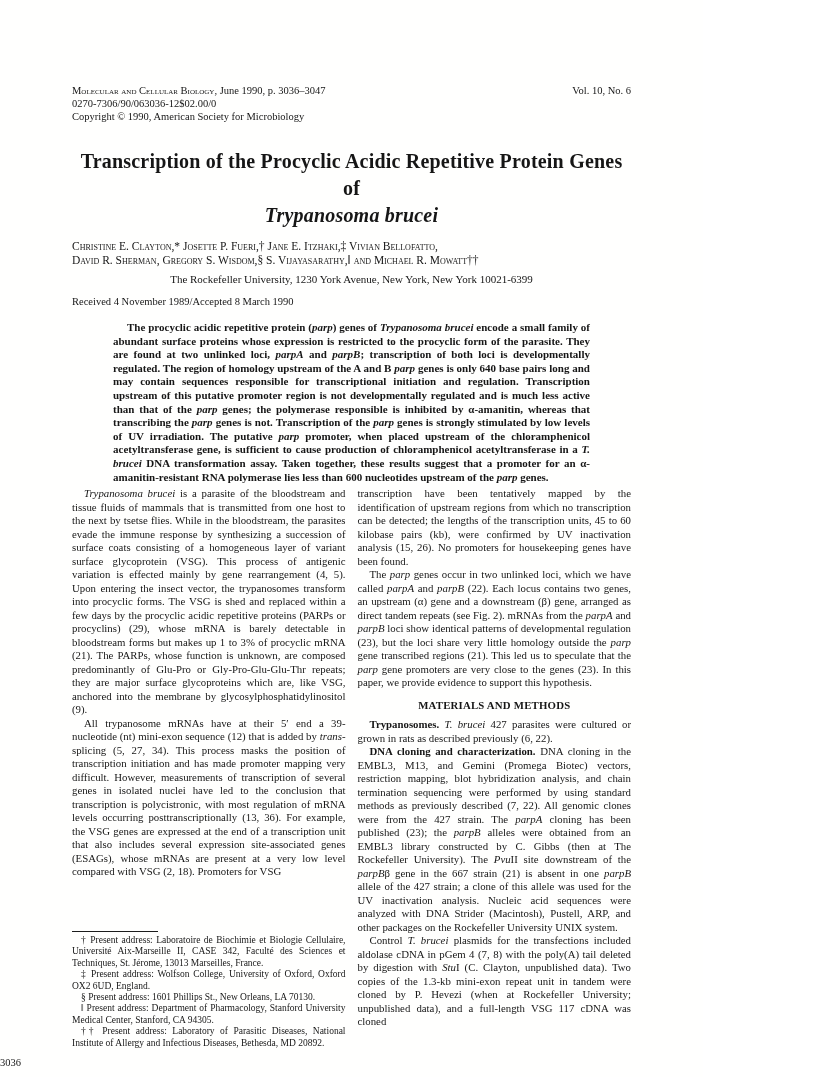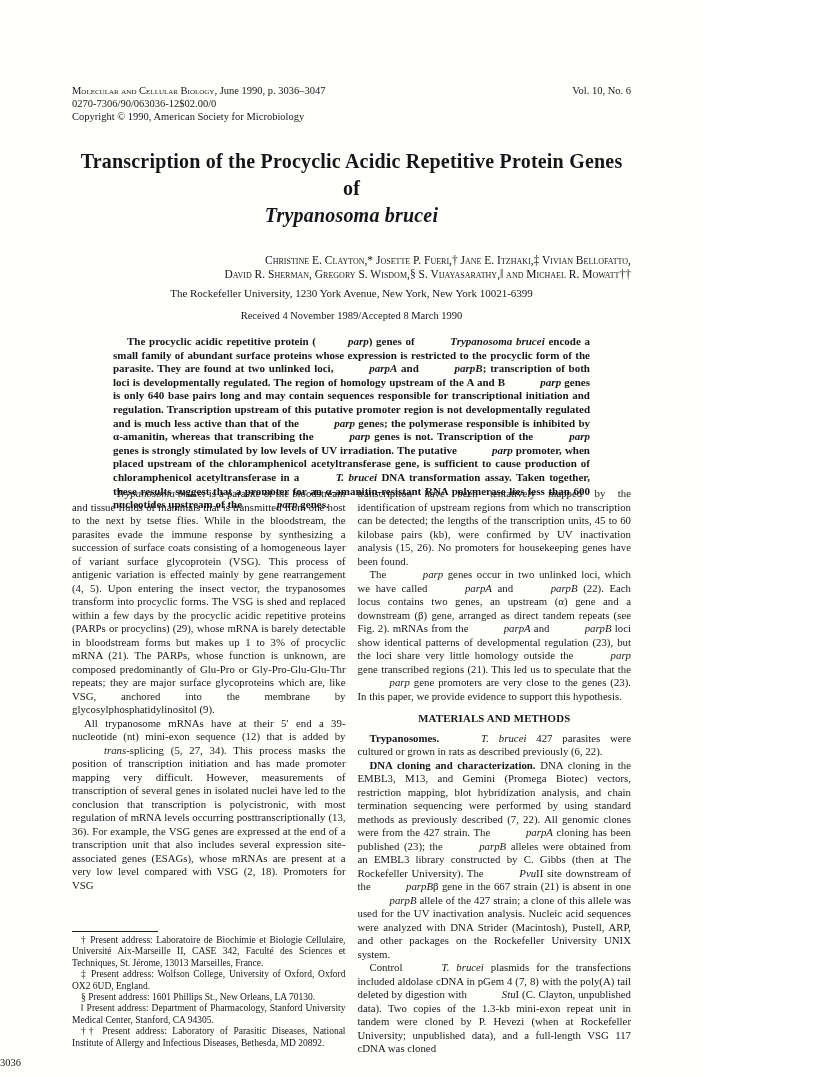--- a/index.html
+++ b/index.html
@@ -16,23 +16,23 @@
     padding: 84px 72px 0 72px;
     background: #fffffe;
   }
   
   .masthead { display: flex; justify-content: space-between; align-items: flex-start; font-size: 10.5px; line-height: 13px; }
   .sc { font-variant: small-caps; }
   .mast-right { white-space: nowrap; }
   
   .title { margin-top: 25px; text-align: center; font-size: 20px; font-weight: 700; line-height: 27px; letter-spacing: 0.2px; }
   .title .species { font-style: italic; }
-  .authors { margin-top: 24px; text-align: right; font-size: 11.5px; line-height: 14px; font-variant: small-caps; }
+  .authors { margin-top: 10px; text-align: left; font-size: 11.5px; line-height: 14px; font-variant: small-caps; }
   .affiliation { margin-top: 5px; text-align: center; font-size: 11px; line-height: 14px; }
-  .received { margin-top: 9px; text-align: center; font-size: 10.5px; line-height: 13px; }
+  .received { margin-top: 9px; font-size: 10.5px; line-height: 13px; }
   
   .abstract {
     margin: 13px 41px 0 41px;
     font-weight: bold;
     font-size: 11px; line-height: 13.6px;
     text-align: justify; text-indent: 14px;
   }
   
   .columns {
     position: absolute; top: 487px; left: 72px; right: 72px; height: 562px;
@@ -43,21 +43,21 @@
   .col p { text-indent: 12px; }
   .col p.no-indent { text-indent: 0; }
   .left-col { height: 100%; display: flex; flex-direction: column; }
   .section-heading { text-align: center; font-weight: bold; margin: 9px 0 6px 0; font-size: 10.8px; letter-spacing: 0.2px; }
   
   .footnotes { margin-top: auto; font-size: 9.5px; line-height: 11.4px; text-align: justify; }
   .fn-rule { width: 86px; border: 0; border-top: 1px solid #1c1c1c; margin: 0 0 3px 0; }
   .footnotes p { text-indent: 9px; }
   
   .page-number { position: absolute; left: 0; bottom: 9px; width: 100%; font-size: 10.5px; }
-  i { font-style: italic; margin-left: 32px; }
+  i { font-style: italic; }
 </style>
 </head>
 <body>
 
 <div class="page">
 
   <header class="masthead">
     <div class="mast-left">
       <div><span class="sc">Molecular and Cellular Biology,</span> June 1990, p. 3036–3047</div>
       <div>0270-7306/90/063036-12$02.00/0</div>

